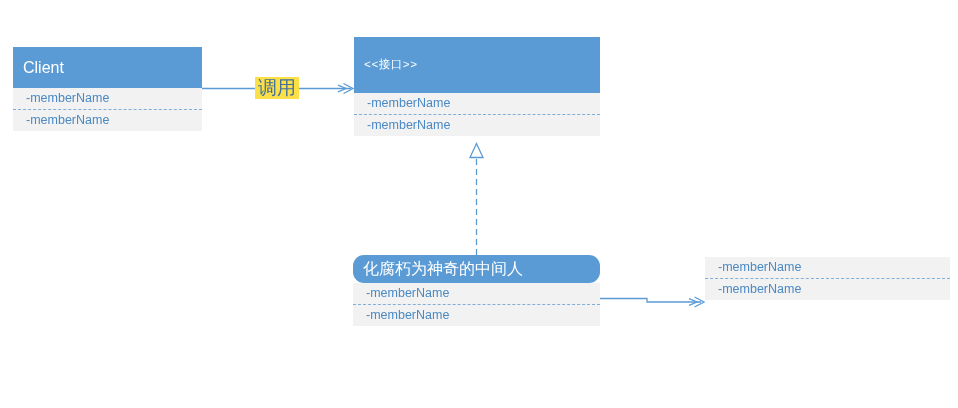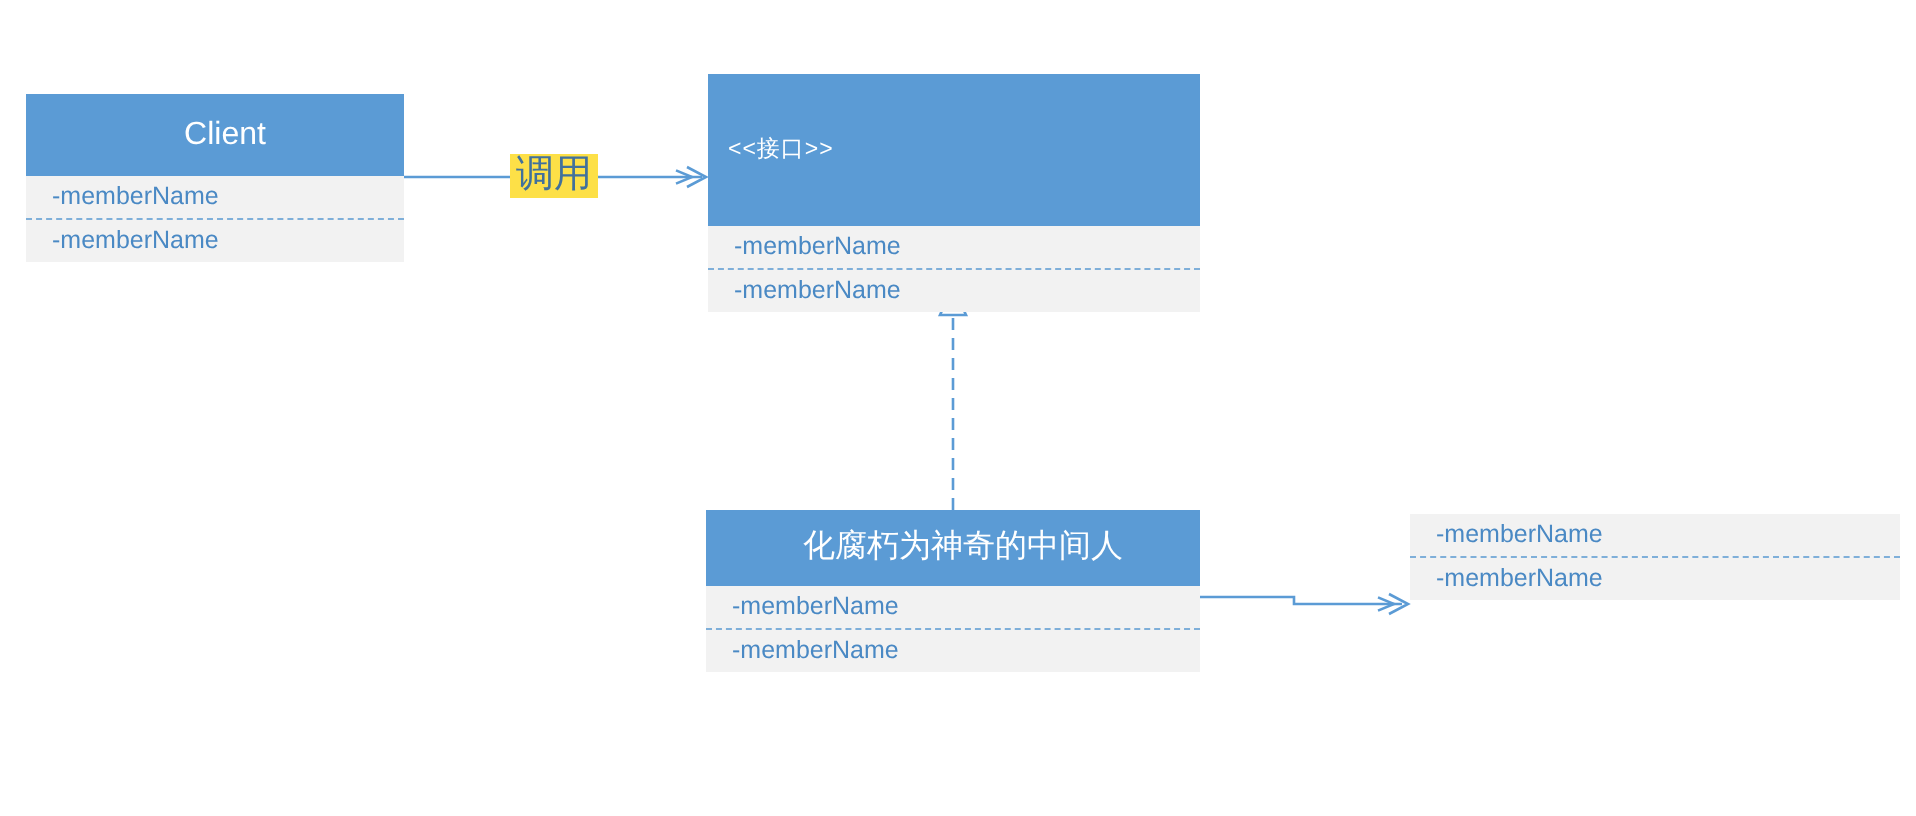--- a/index.html
+++ b/index.html
@@ -30,43 +30,42 @@
   }
   .uml-stereotype{
     font-size:11.5px;
     line-height:16px;
     letter-spacing:.5px;
   }
   .uml-title{
     font-size:16px;
     line-height:22px;
     white-space:nowrap;
-    text-align:center;
   }
   .uml-body{
     background:#f2f2f2;
   }
   .uml-member{
     height:21px;
     line-height:21px;
     padding-left:13px;
     font-size:12.5px;
     color:#4a89c4;
     white-space:nowrap;
   }
   .uml-member.sep{
     border-top:1px dashed #7fafd9;
   }
   
   #box-client{left:13px;top:47px;width:189px;}
   #box-client .uml-header{height:41px;font-size:15px;}
   #box-target{left:354px;top:37px;width:246px;}
-  #box-target .uml-header{height:76px;}
+  #box-target .uml-header{height:56px;font-family:Liberation Mono, monospace;}
   #box-adapter{left:353px;top:255px;width:247px;}
-  #box-adapter .uml-header{height:38px;}
+  #box-adapter .uml-header{height:28px;border-radius:11px;}
   #box-adaptee{left:705px;top:257px;width:245px;}
   #box-adaptee .uml-header{height:45px;}
   
   .edge-label{
     position:absolute;
     left:277px;top:77px;
     transform:translateX(-50%);
     background:#fde047;
     padding:0 3px;
     font-size:19px;

